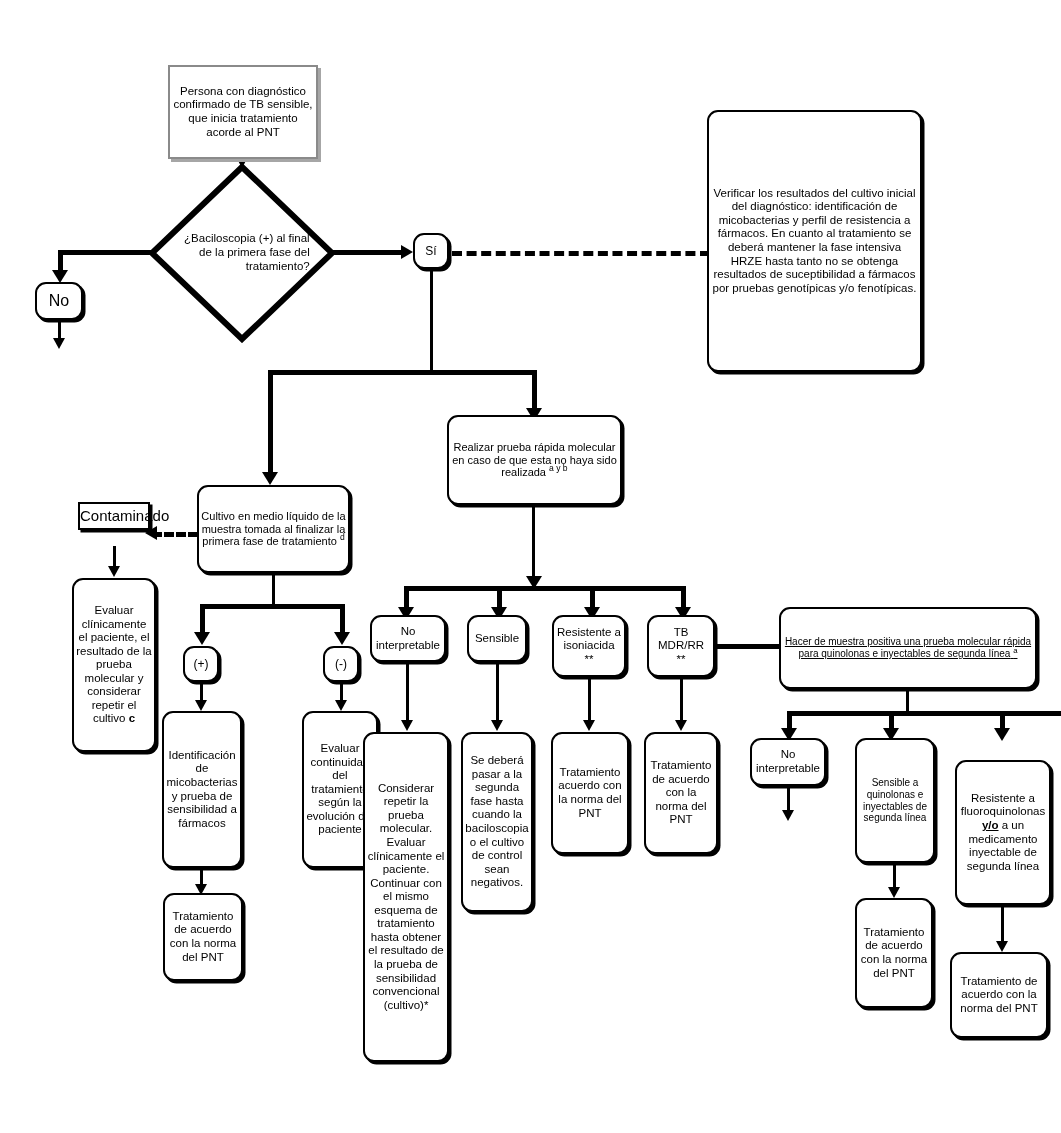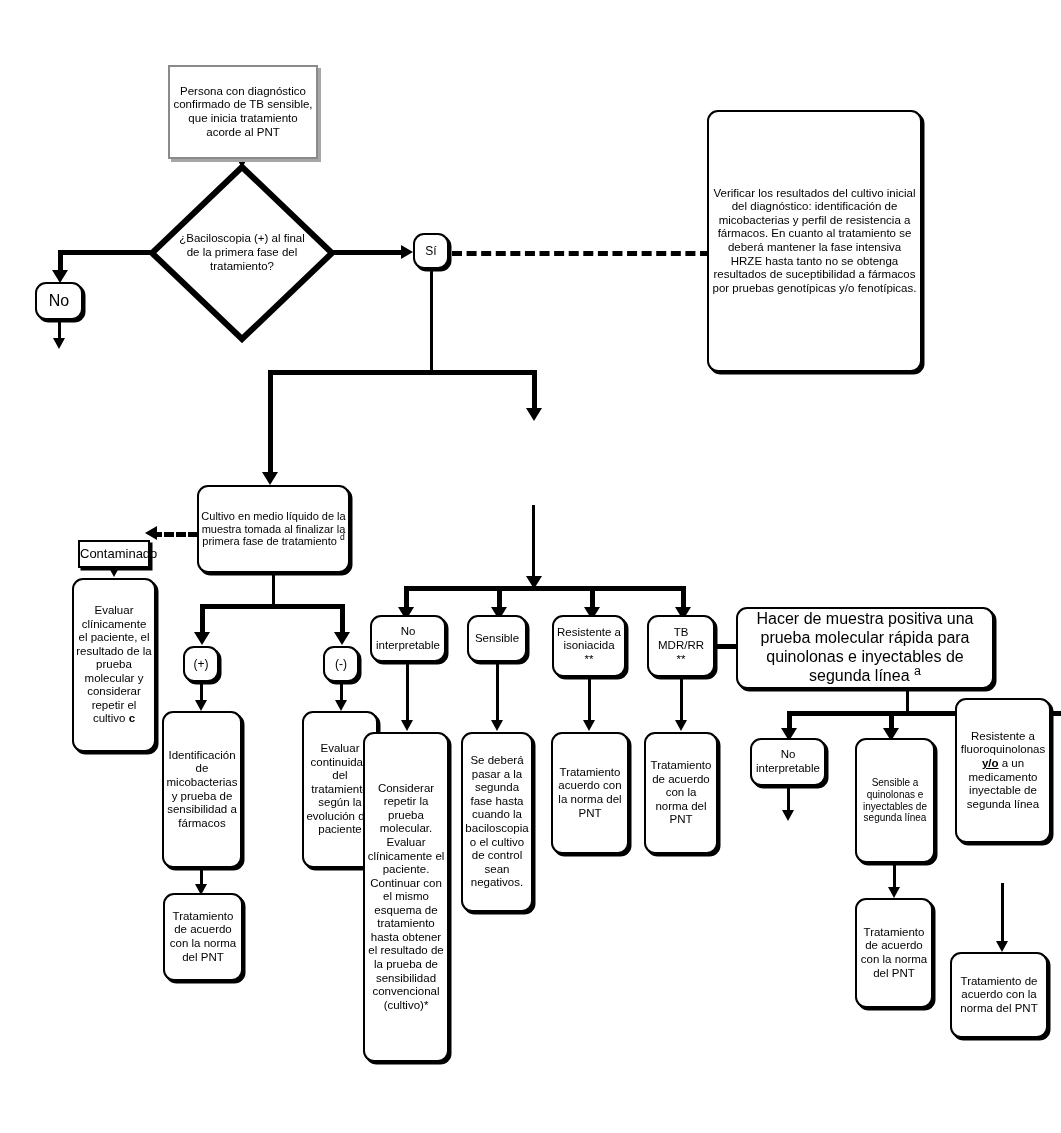--- a/index.html
+++ b/index.html
@@ -43,21 +43,21 @@
     position:absolute;
     z-index:5;
   }
   .diamond .dshape{
     position:absolute;inset:0;
   }
   .diamond .dlabel{
     position:absolute;
     left:14%;right:14%;top:50%;
     transform:translateY(-50%);
-    text-align:center;
+    text-align:right;
     line-height:1.2;
     pointer-events:none;
   }
   
   .ln{position:absolute;background:#000;z-index:1;}
   .lnh{height:3px;}
   .lnv{width:3px;}
   .thick{height:5px;}
   .thickv{width:5px;}
   .dash{
@@ -137,32 +137,38 @@
   <div class="ln lnv" style="left:58px;top:320px;height:24px;"></div>
   <div class="arrow down" style="left:53px;top:338px;"></div>
 
   <div class="ln lnv" style="left:430px;top:269px;height:103px;"></div>
   <div class="ln lnh thick" style="left:268px;top:370px;width:267px;"></div>
   <div class="ln lnv thickv" style="left:268px;top:370px;height:108px;"></div>
   <div class="arrow down big" style="left:262px;top:472px;"></div>
   <div class="ln lnv thickv" style="left:532px;top:370px;height:46px;"></div>
   <div class="arrow down big" style="left:526px;top:408px;"></div>
 
+  <div class="node rounded shadow" style="left:447px;top:415px;width:175px;height:90px;font-size:11px;">
+    <span class="txt">
+      <span>Realizar prueba rápida molecular en caso de que esta no haya sido realizada</span>
+      <sup>a y b</sup>
+    </span>
+  </div>
 
   <div class="node rounded shadow" style="left:197px;top:485px;width:153px;height:88px;font-size:11px;">
     <span class="txt">
       <span>Cultivo en medio líquido de la muestra tomada al finalizar la primera fase de tratamiento</span>
       <sup>d</sup>
     </span>
   </div>
 
   <div class="dash" style="left:152px;top:532px;width:46px;"></div>
   <div class="arrow left" style="left:145px;top:526px;"></div>
 
-  <div class="node sq shadow" style="left:78px;top:502px;width:72px;height:28px;font-size:13px;margin-top:38px;">
+  <div class="node sq shadow" style="left:78px;top:502px;width:72px;height:28px;font-size:15px;">
     <span class="txt">Contaminado</span>
   </div>
   <div class="ln lnv" style="left:113px;top:546px;height:26px;"></div>
   <div class="arrow down" style="left:108px;top:566px;"></div>
 
   <div class="node rounded shadow" style="left:72px;top:578px;width:84px;height:174px;font-size:11.5px;">
     <span class="txt">
       <span>Evaluar clínicamente el paciente, el resultado de la prueba molecular y considerar repetir el cultivo</span>
       <span class="b">c</span>
     </span>
@@ -252,21 +258,21 @@
   </div>
 
   <div class="node rounded shadow" style="left:461px;top:732px;width:72px;height:180px;font-size:11.5px;">
     <span class="txt">Se deberá pasar a la segunda fase hasta cuando la baciloscopia o el cultivo de control sean negativos.</span>
   </div>
 
   <div class="node rounded shadow" style="left:644px;top:732px;width:74px;height:122px;font-size:11.5px;">
     <span class="txt">Tratamiento de acuerdo con la norma del PNT</span>
   </div>
 
-  <div class="node rounded shadow" style="left:736px;top:607px;width:258px;height:82px;font-size:16px;">
+  <div class="node rounded shadow" style="left:779px;top:607px;width:258px;height:82px;font-size:10px;text-decoration:underline;">
     <span class="txt">
       <span>Hacer de muestra positiva una prueba molecular rápida para quinolonas e inyectables de segunda línea</span>
       <sup>a</sup>
     </span>
   </div>
 
   <div class="ln lnv" style="left:906px;top:689px;height:24px;"></div>
   <div class="ln lnh thick" style="left:787px;top:711px;width:490px;max-width:490px;"></div>
   <div class="ln lnv thickv" style="left:787px;top:711px;height:24px;"></div>
   <div class="arrow down big" style="left:781px;top:728px;"></div>
@@ -284,21 +290,21 @@
 
   <div class="node rounded shadow" style="left:855px;top:738px;width:80px;height:125px;font-size:10px;">
     <span class="txt">Sensible a quinolonas e inyectables de segunda línea</span>
   </div>
   <div class="ln lnv" style="left:893px;top:863px;height:30px;"></div>
   <div class="arrow down" style="left:888px;top:887px;"></div>
   <div class="node rounded shadow" style="left:855px;top:898px;width:78px;height:110px;font-size:11.5px;">
     <span class="txt">Tratamiento de acuerdo con la norma del PNT</span>
   </div>
 
-  <div class="node rounded shadow" style="left:955px;top:698px;width:96px;height:145px;font-size:11.5px;">
+  <div class="node rounded shadow" style="left:955px;top:760px;width:96px;height:145px;font-size:11.5px;">
     <span class="txt">
       <span>Resistente a fluoroquinolonas</span>
       <span class="ul b">y/o</span><span> a un medicamento inyectable de segunda línea</span>
     </span>
   </div>
   <div class="ln lnv" style="left:1001px;top:883px;height:64px;"></div>
   <div class="arrow down" style="left:996px;top:941px;"></div>
   <div class="node rounded shadow" style="left:950px;top:952px;width:98px;height:86px;font-size:11.5px;">
     <span class="txt">Tratamiento de acuerdo con la norma del PNT</span>
   </div>

